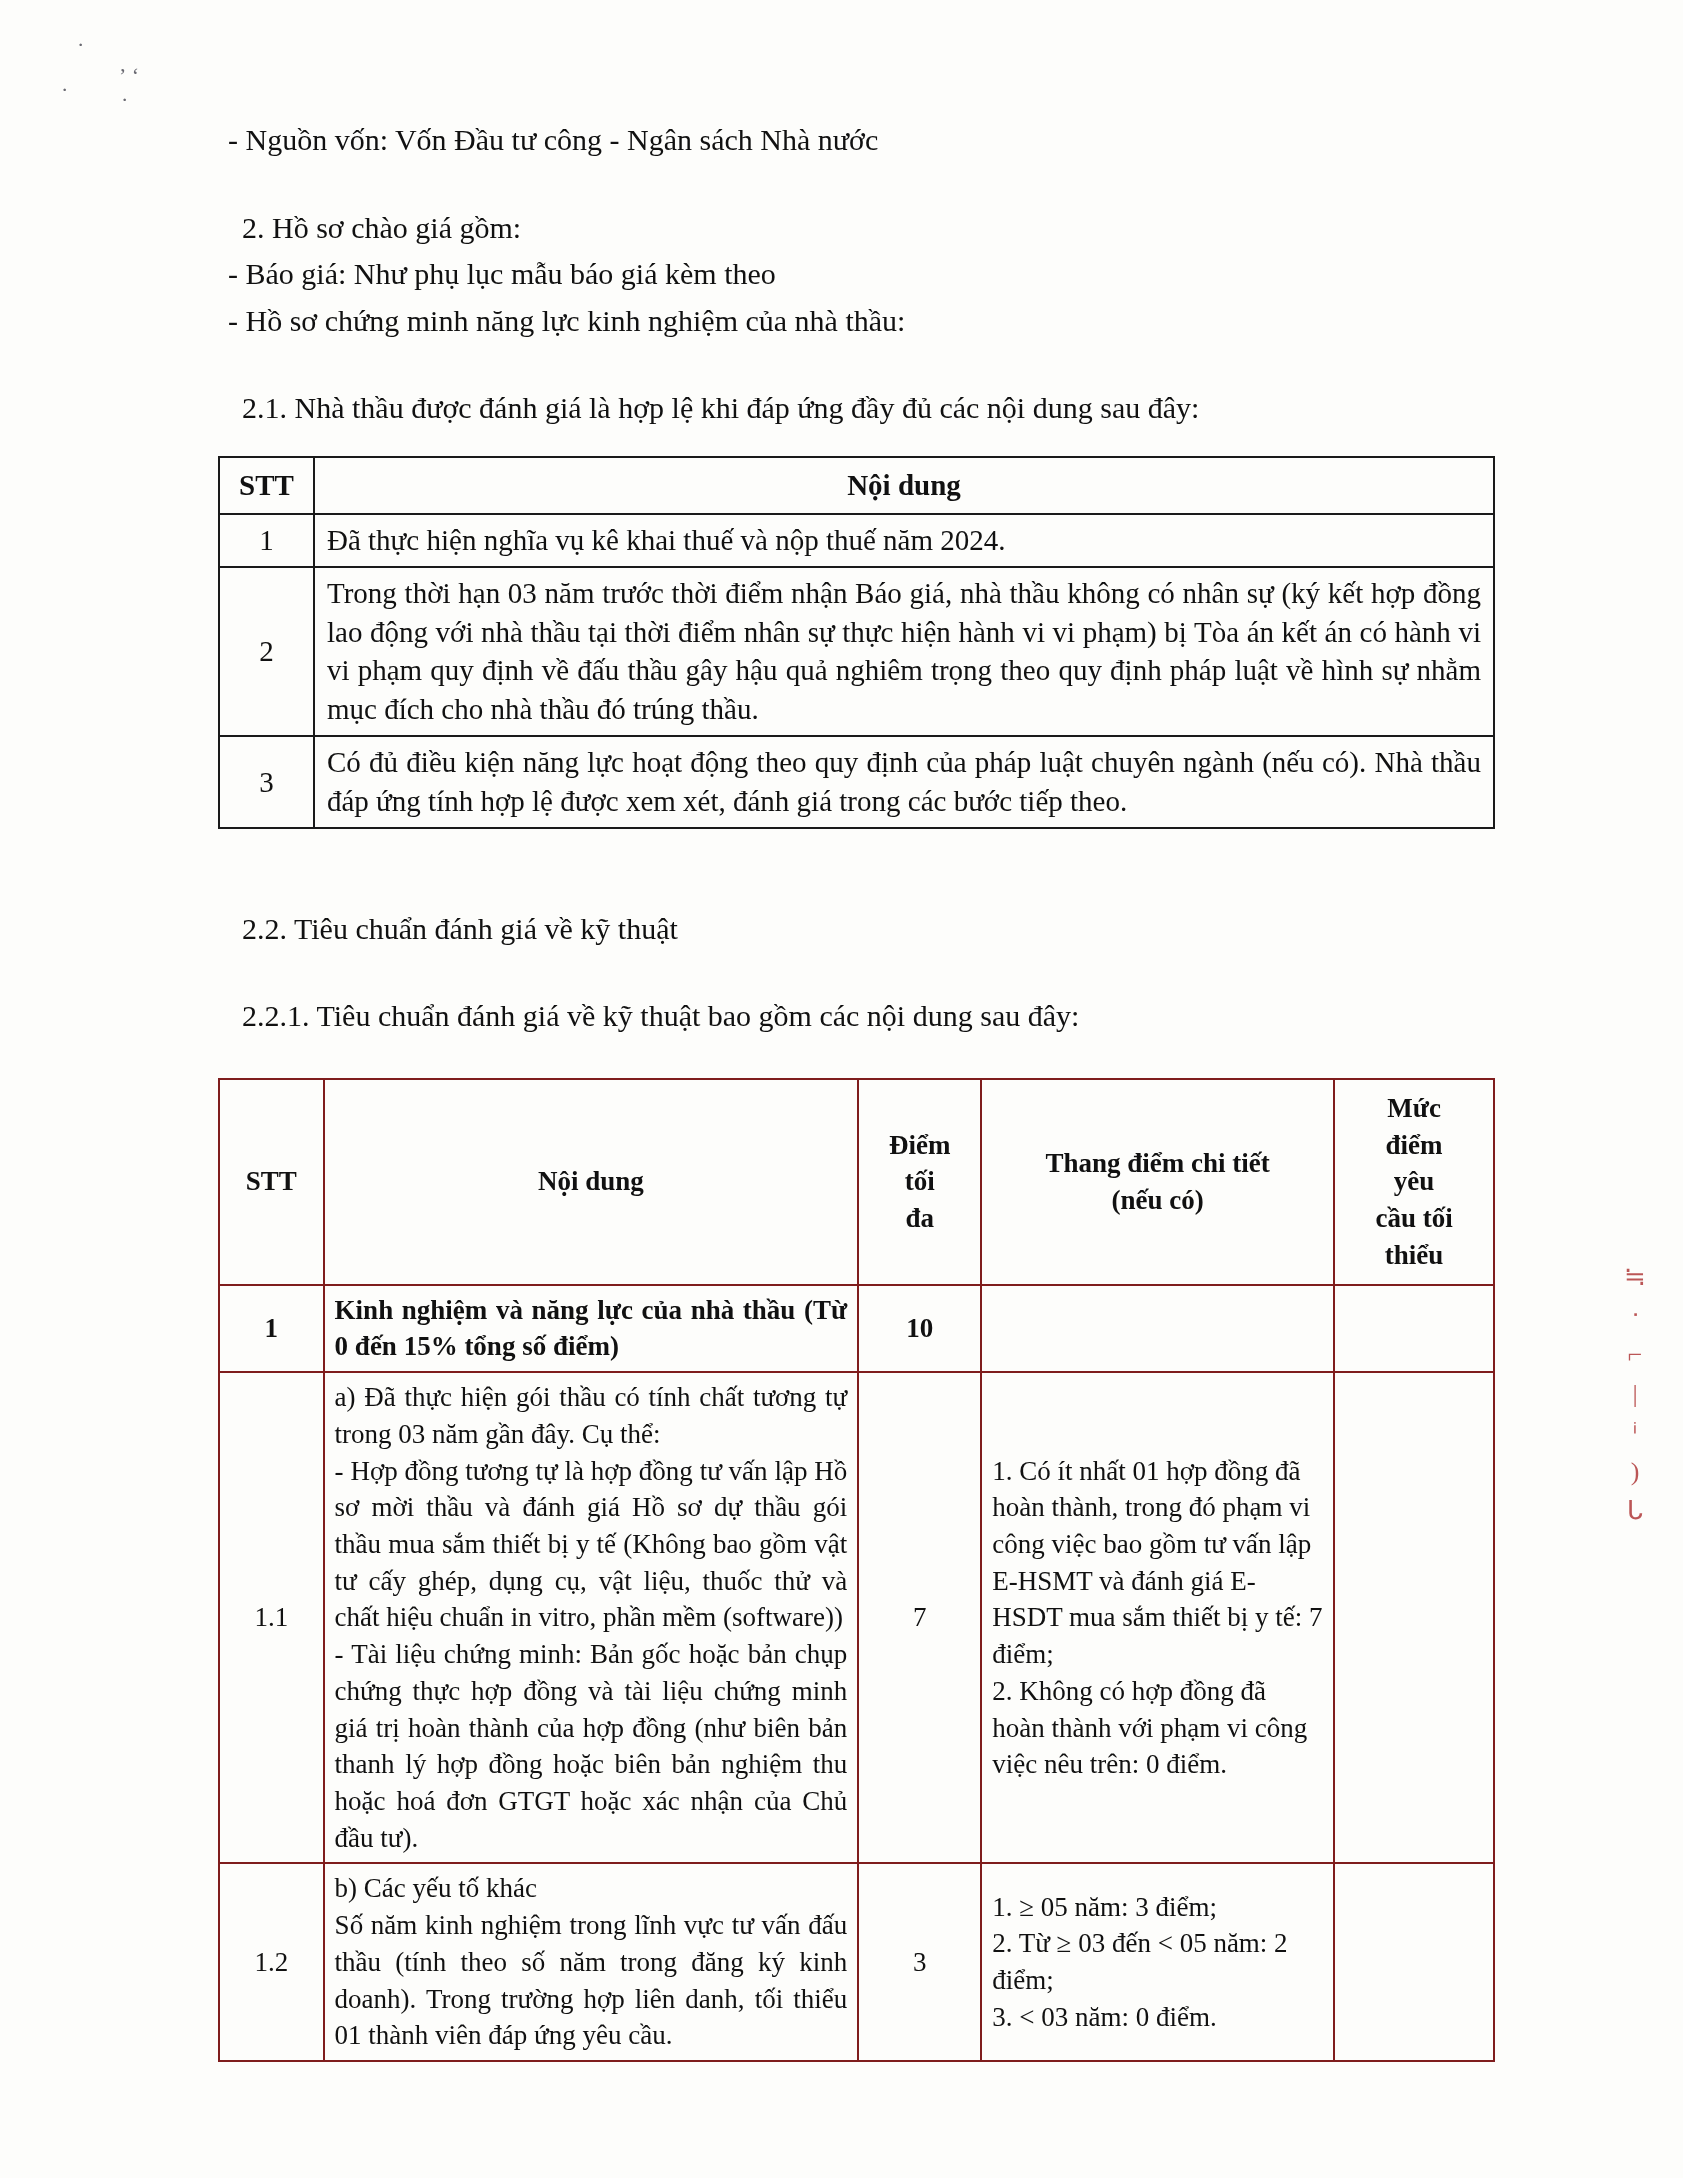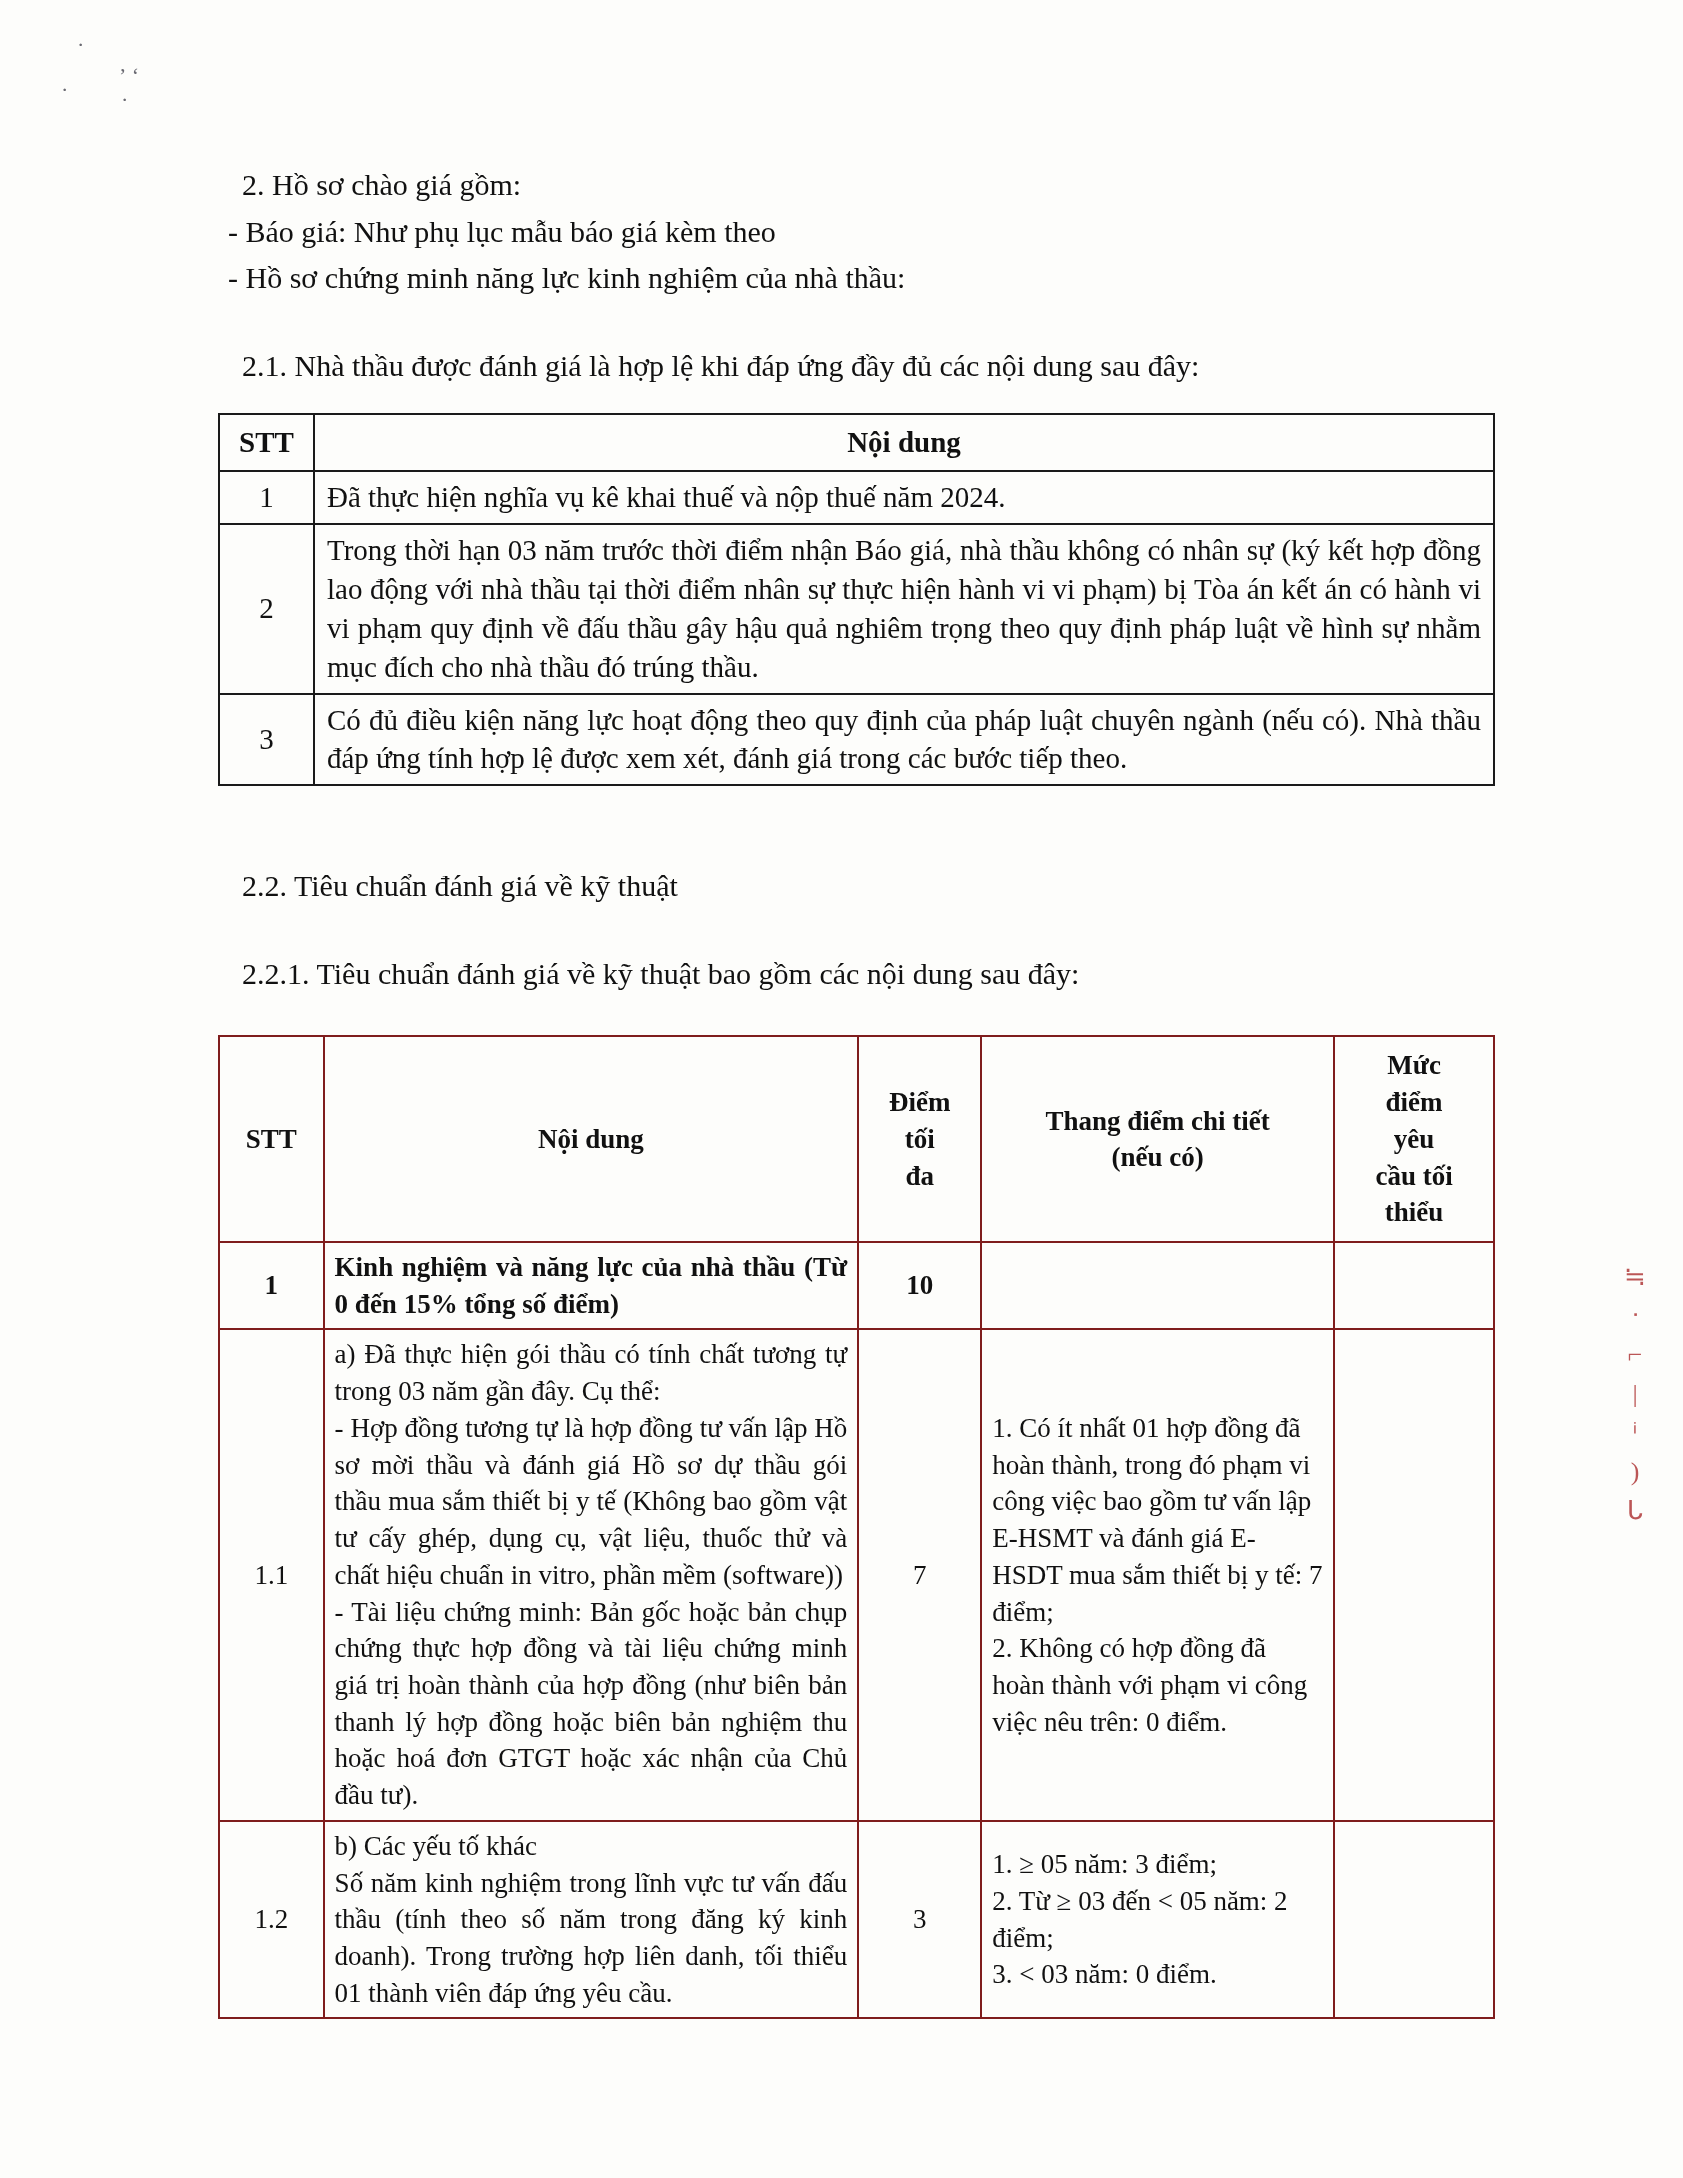--- a/index.html
+++ b/index.html
@@ -150,20 +150,21 @@
     <div>ᐧ</div>
     <div>⌐</div>
     <div>|</div>
     <div>ⁱ</div>
     <div>)</div>
     <div>ᒐ</div>
   </div>
 
   <div class="content">
 
+    <p class="para">- Nguồn vốn: Vốn Đầu tư công - Ngân sách Nhà nước</p>
     <p class="para indent">2.  Hồ sơ chào giá gồm:</p>
     <p class="para">- Báo giá: Như phụ lục mẫu báo giá kèm theo</p>
     <p class="para">- Hồ sơ chứng minh năng lực kinh nghiệm của nhà thầu:</p>
     <p class="para indent">2.1. Nhà thầu được đánh giá là hợp lệ khi đáp ứng đầy đủ các nội dung sau đây:</p>
 
     <table class="tbl1">
       <colgroup>
         <col style="width:95px">
         <col>
       </colgroup>

